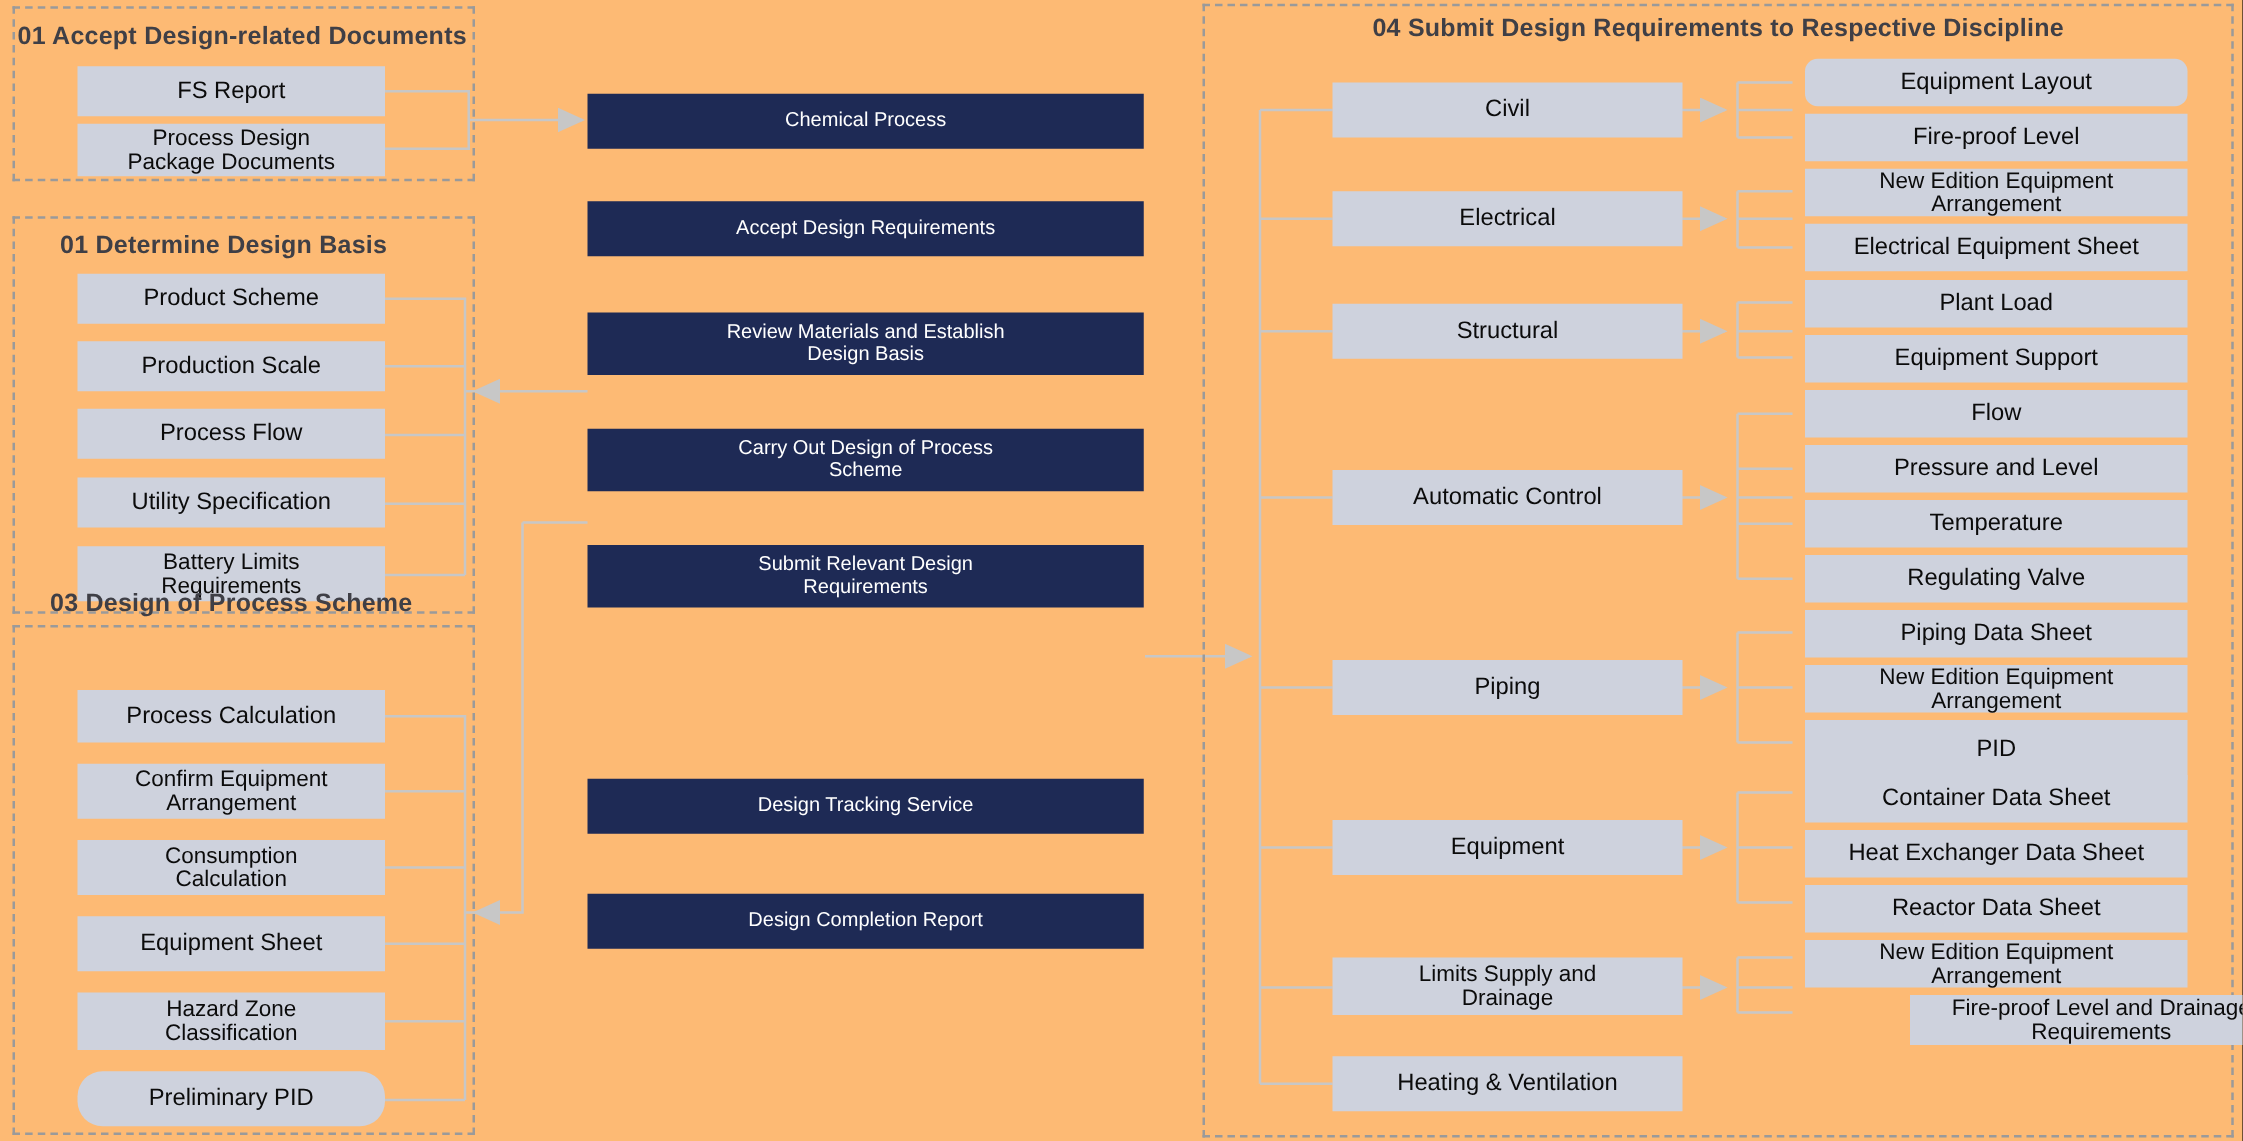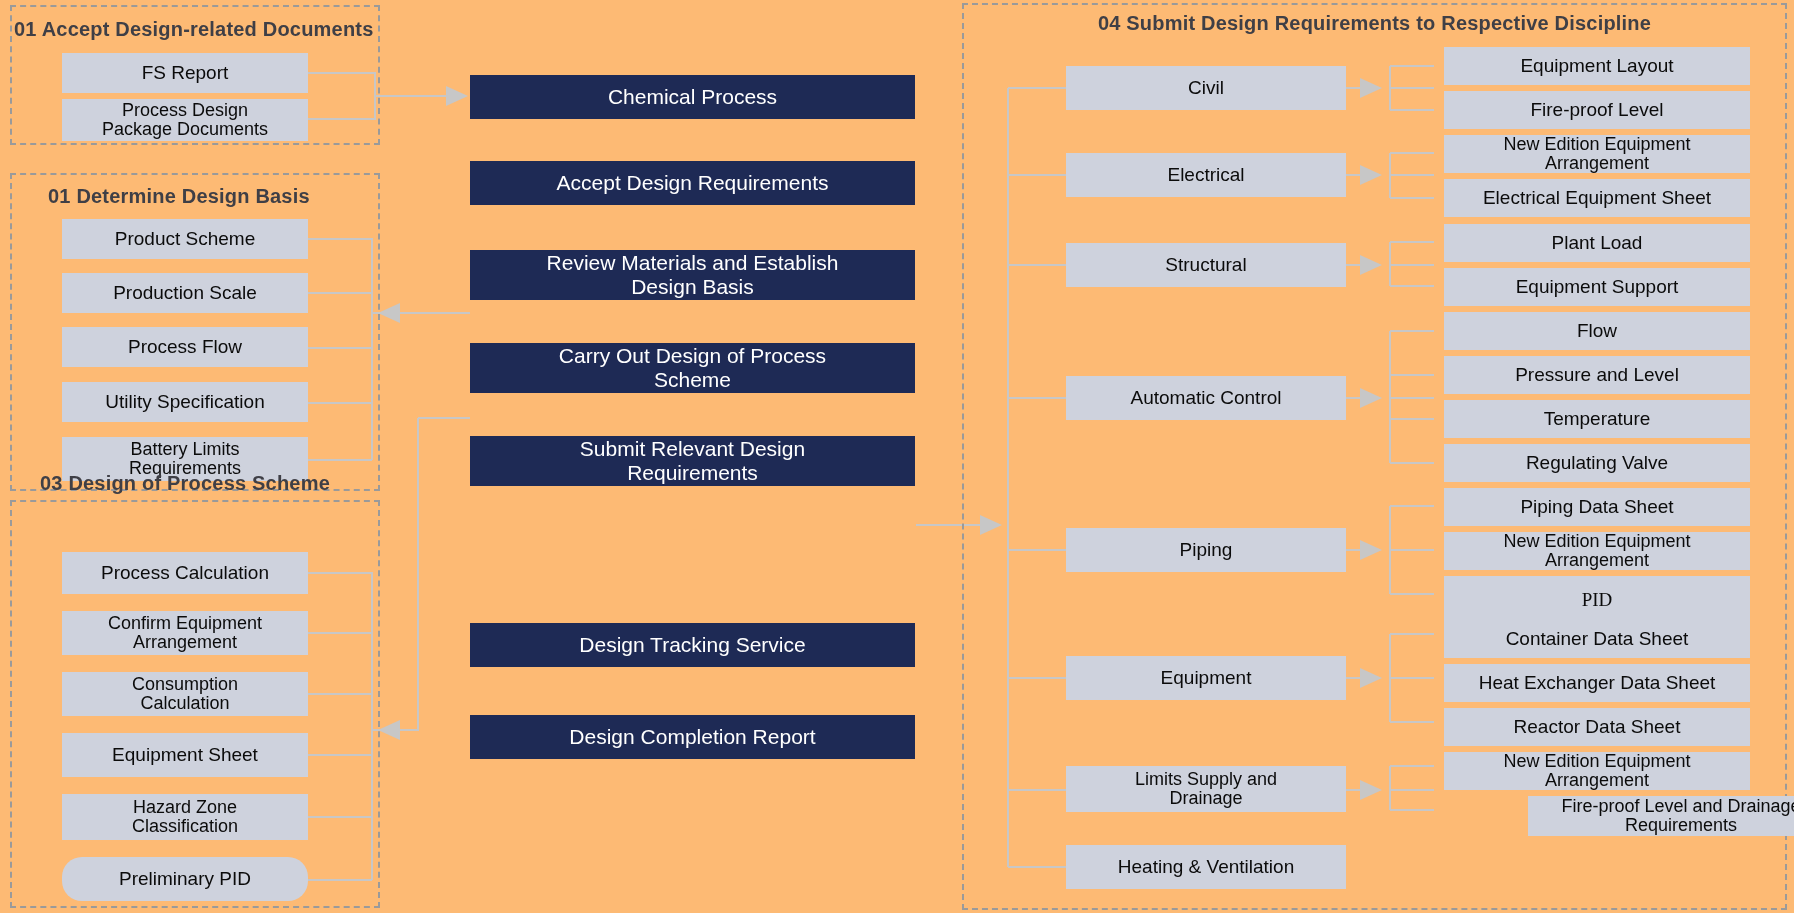--- a/index.html
+++ b/index.html
@@ -39,21 +39,21 @@
     padding:0 6px;
   }
   .gbox.small{font-size:18px;}
   .nbox{
     position:absolute;
     background:#1e2a55;
     color:#ffffff;
     box-sizing:border-box;
     display:flex;align-items:center;justify-content:center;
     text-align:center;
-    font-size:21px;
+    font-size:16px;
     line-height:1.12;
     padding:0 8px;
   }
   .svgwrap{position:absolute;left:0;top:0;width:1794px;height:913px;pointer-events:none;}
 </style>
 </head>
 <body>
 
 <div id="stage">
 
@@ -181,35 +181,35 @@
   <div class="gbox" style="left:1066px;top:66px;width:280px;height:44px;">Civil</div>
   <div class="gbox" style="left:1066px;top:153px;width:280px;height:44px;">Electrical</div>
   <div class="gbox" style="left:1066px;top:243px;width:280px;height:44px;">Structural</div>
   <div class="gbox" style="left:1066px;top:376px;width:280px;height:44px;">Automatic Control</div>
   <div class="gbox" style="left:1066px;top:528px;width:280px;height:44px;">Piping</div>
   <div class="gbox" style="left:1066px;top:656px;width:280px;height:44px;">Equipment</div>
   <div class="gbox small" style="left:1066px;top:766px;width:280px;height:46px;white-space:pre-line;">Limits Supply and
 Drainage</div>
   <div class="gbox" style="left:1066px;top:845px;width:280px;height:44px;">Heating &amp; Ventilation</div>
 
-  <div class="gbox" style="left:1444px;top:47px;width:306px;height:38px;">Equipment Layout</div>
+  <div class="gbox" style="left:1444px;top:47px;width:306px;height:38px;border-radius:10px;">Equipment Layout</div>
   <div class="gbox" style="left:1444px;top:91px;width:306px;height:38px;">Fire-proof Level</div>
   <div class="gbox small" style="left:1444px;top:135px;width:306px;height:38px;white-space:pre-line;">New Edition Equipment
 Arrangement</div>
   <div class="gbox" style="left:1444px;top:179px;width:306px;height:38px;">Electrical Equipment Sheet</div>
   <div class="gbox" style="left:1444px;top:224px;width:306px;height:38px;">Plant Load</div>
   <div class="gbox" style="left:1444px;top:268px;width:306px;height:38px;">Equipment Support</div>
   <div class="gbox" style="left:1444px;top:312px;width:306px;height:38px;">Flow</div>
   <div class="gbox" style="left:1444px;top:356px;width:306px;height:38px;">Pressure and Level</div>
   <div class="gbox" style="left:1444px;top:400px;width:306px;height:38px;">Temperature</div>
   <div class="gbox" style="left:1444px;top:444px;width:306px;height:38px;">Regulating Valve</div>
   <div class="gbox" style="left:1444px;top:488px;width:306px;height:38px;">Piping Data Sheet</div>
   <div class="gbox small" style="left:1444px;top:532px;width:306px;height:38px;white-space:pre-line;">New Edition Equipment
 Arrangement</div>
-  <div class="gbox" style="left:1444px;top:576px;width:306px;height:48px;font-family:Liberation Serif, serif;">PID</div>
+  <div class="gbox" style="left:1444px;top:576px;width:306px;height:48px;">PID</div>
   <div class="gbox" style="left:1444px;top:620px;width:306px;height:38px;">Container Data Sheet</div>
   <div class="gbox" style="left:1444px;top:664px;width:306px;height:38px;">Heat Exchanger Data Sheet</div>
   <div class="gbox" style="left:1444px;top:708px;width:306px;height:38px;">Reactor Data Sheet</div>
   <div class="gbox small" style="left:1444px;top:752px;width:306px;height:38px;white-space:pre-line;">New Edition Equipment
 Arrangement</div>
   <div class="gbox small" style="left:1528px;top:796px;width:306px;height:40px;white-space:pre-line;">Fire-proof Level and Drainage
 Requirements</div>
 
 </div>
 

